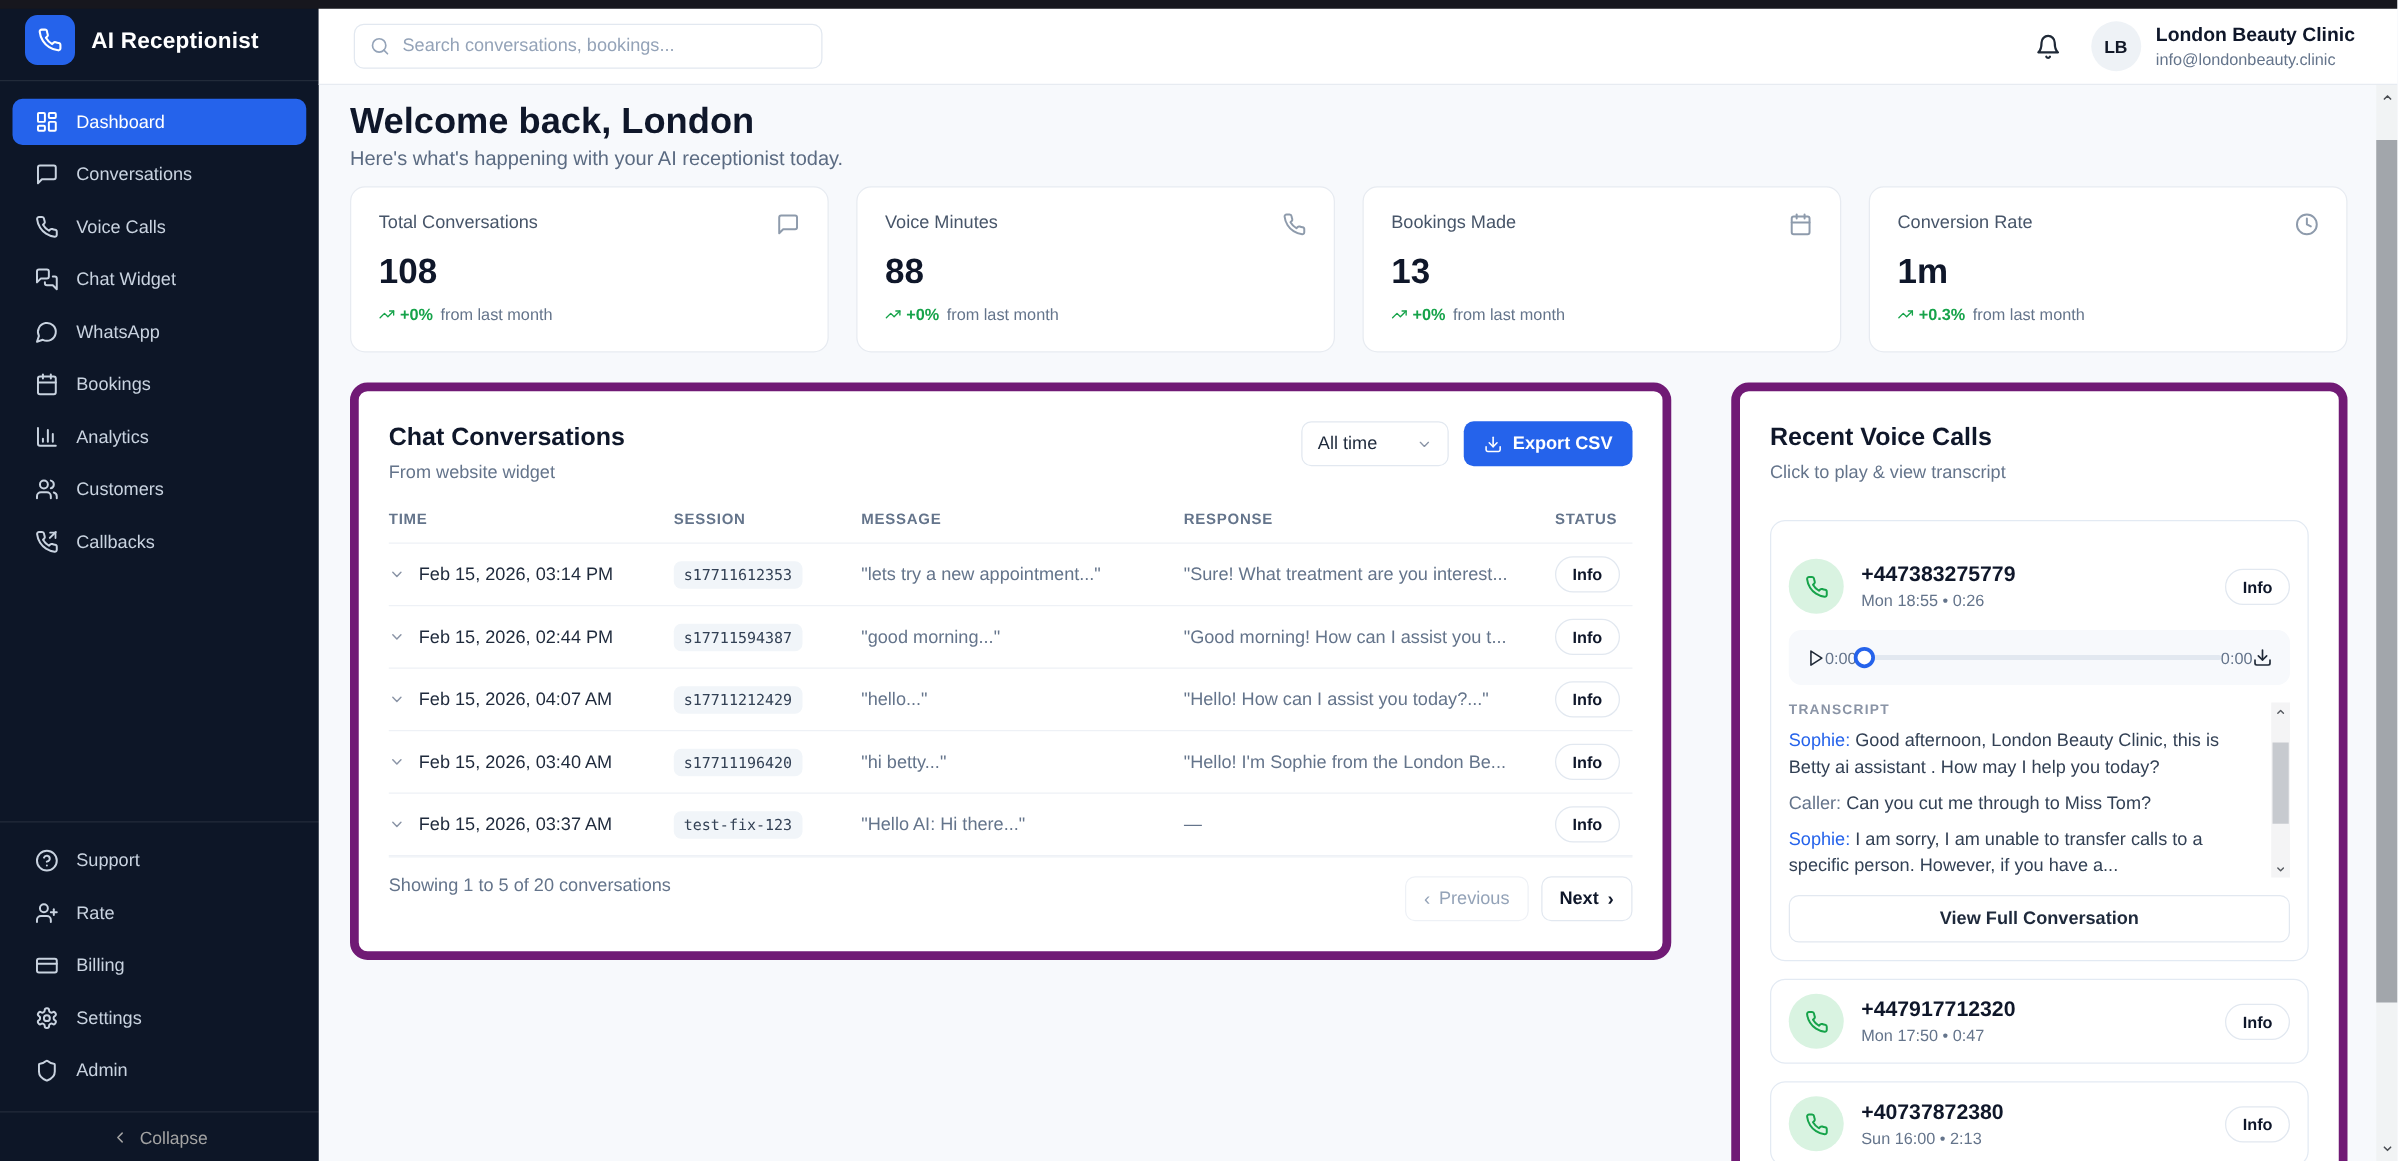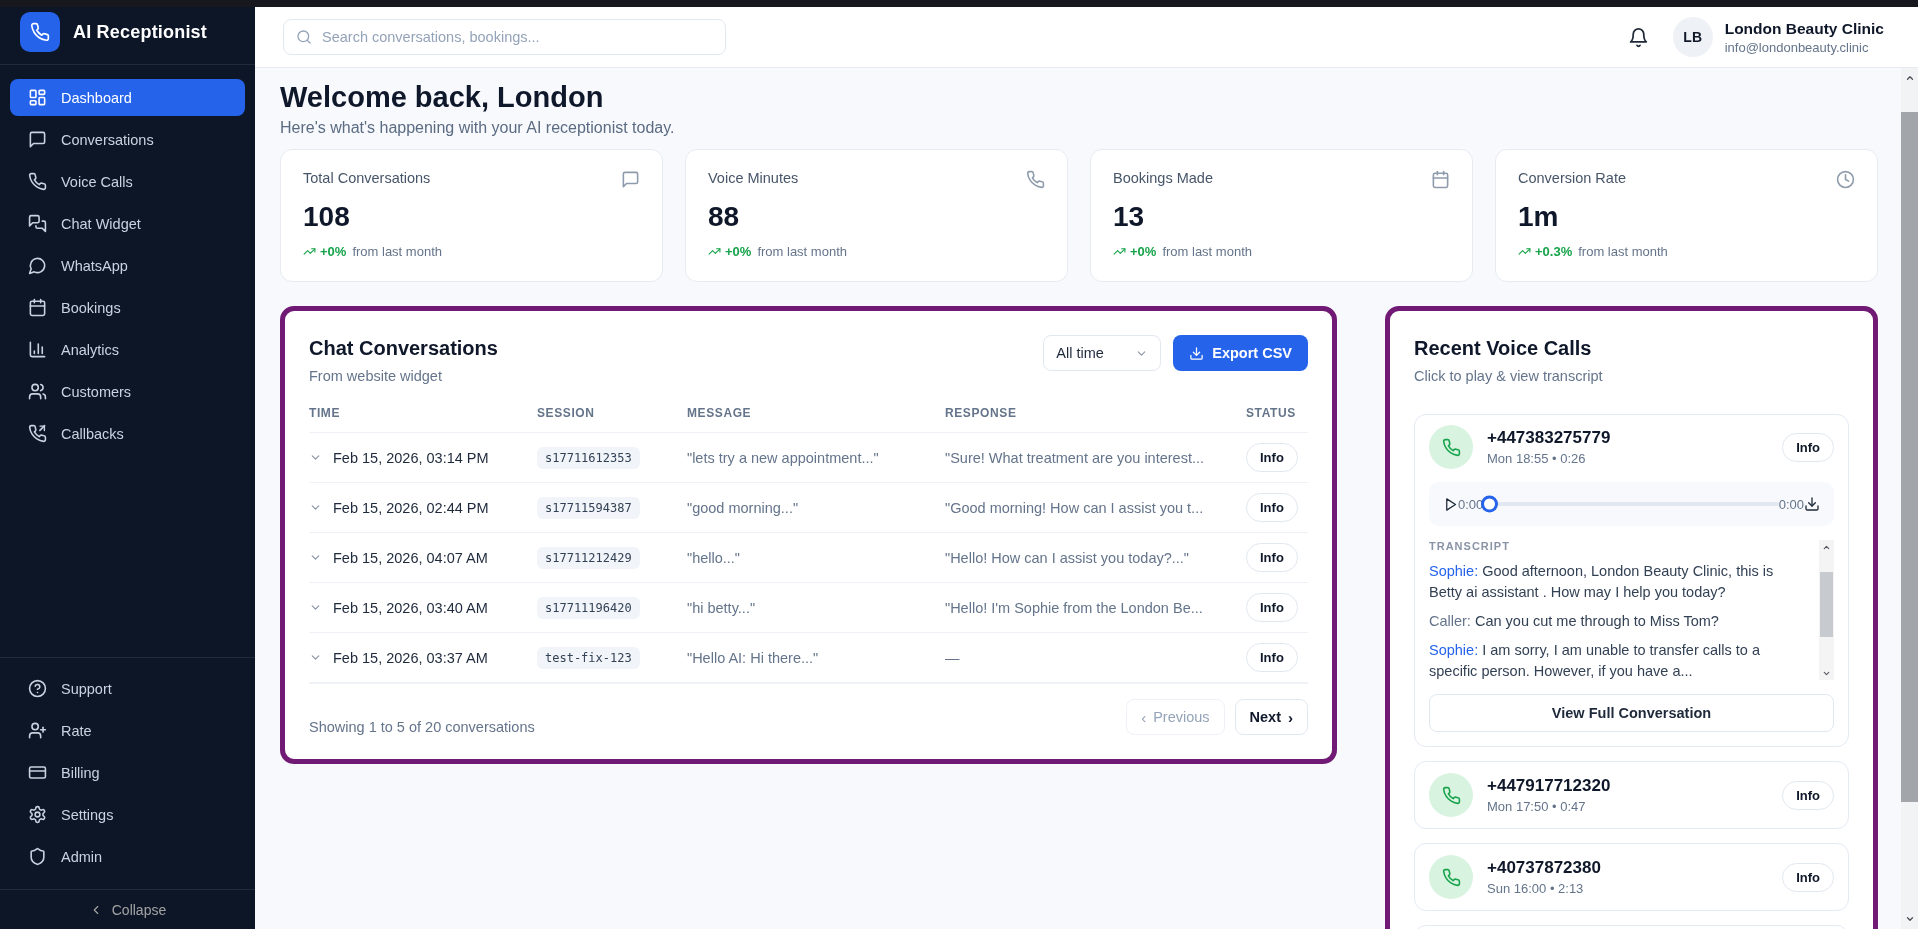--- a/index.html
+++ b/index.html
@@ -21,21 +21,21 @@
   .nav-item { display:flex; align-items:center; gap:14px; padding:9px 12px 9px 18px; border-radius:8px; font-size:14.5px; cursor:pointer; color:#c9d3e0; }
   .nav-item svg { width:19px; height:19px; flex-shrink:0; }
   .nav-item.active { background:#2563eb; color:#fff; }
   .bottom-nav { padding:12px 10px 4px; display:flex; flex-direction:column; gap:5px; border-top:1px solid rgba(255,255,255,.09); }
   .collapse-row { border-top:1px solid rgba(255,255,255,.09); margin-top:10px; height:40px; display:flex; align-items:center; justify-content:center; gap:9px; color:#a3a3a3; font-size:14px; cursor:pointer; }
   .collapse-row svg { width:14px; height:14px; }
 
   
   .main { flex:1; min-width:0; display:flex; flex-direction:column; }
   .topbar { height:68px; background:#fff; border-bottom:1px solid #e7ebf1; display:flex; align-items:center; justify-content:space-between; padding:7px 34px 0 28px; }
-  .search-box { display:flex; align-items:center; gap:10px; width:443px; height:36px; border:1px solid #e2e8f0; border-radius:8px; padding:0 12px; background:#fff; color:#94a3b8; }
+  .search-box { display:flex; align-items:center; gap:10px; width:375px; height:36px; border:1px solid #e2e8f0; border-radius:8px; padding:0 12px; background:#fff; color:#94a3b8; }
   .search-box svg { width:16px; height:16px; flex-shrink:0; }
   .search-box input { border:none; outline:none; flex:1; font-size:14.5px; color:#334155; background:transparent; font-family:inherit; }
   .search-box input::placeholder { color:#94a3b8; }
   .topbar-right { display:flex; align-items:center; gap:24px; }
   .bell-btn { color:#1f2937; cursor:pointer; }
   .bell-btn svg { width:21px; height:21px; }
   .user-chip { display:flex; align-items:center; gap:12px; cursor:pointer; }
   .avatar { width:40px; height:40px; border-radius:50%; background:#eef2f6; display:flex; align-items:center; justify-content:center; font-size:14px; font-weight:700; color:#111827; }
   .user-name { font-size:15.5px; font-weight:700; color:#0f172a; }
   .user-email { font-size:13px; color:#64748b; margin-top:2px; }
@@ -49,50 +49,50 @@
   .stat-card { background:#fff; border:1px solid #e7ebf1; border-radius:12px; padding:20px 22px; height:133px; }
   .stat-top { display:flex; justify-content:space-between; align-items:flex-start; font-size:14.5px; color:#475569; }
   .stat-top svg { width:19px; height:19px; color:#8e9bac; }
   .stat-value { font-size:28px; font-weight:800; color:#0f172a; margin-top:12px; }
   .stat-trend { display:flex; align-items:center; gap:6px; margin-top:11px; font-size:13px; color:#64748b; }
   .trend-green { display:flex; align-items:center; gap:4px; color:#16a34a; font-weight:700; }
   .trend-green svg { width:13px; height:13px; }
 
   
   .panels { display:grid; grid-template-columns:1fr 493px; gap:48px; margin-top:24px; align-items:start; }
-  .panel { background:#fff; border:5px solid #701a75; border-radius:14px; padding:24px; }
+  .panel { background:#fff; border:7px solid #701a75; border-radius:14px; padding:24px; }
   .panel-title { font-size:20px; font-weight:700; color:#0f172a; line-height:26px; }
   .panel-sub { font-size:14.5px; color:#64748b; margin-top:7px; }
 
   .chat-head { display:flex; justify-content:space-between; align-items:flex-start; }
   .chat-controls { display:flex; align-items:center; gap:12px; }
   .select { display:flex; align-items:center; justify-content:space-between; gap:28px; border:1px solid #e2e8f0; border-radius:8px; padding:9px 12px; font-size:14.5px; color:#1e293b; min-width:118px; cursor:pointer; background:#fff; }
   .select svg { width:13px; height:13px; color:#8a94a6; }
   .btn-primary { display:flex; align-items:center; gap:8px; background:#2563eb; color:#fff; border:none; border-radius:8px; padding:10px 16px; font-size:14.5px; font-weight:600; cursor:pointer; font-family:inherit; }
   .btn-primary svg { width:15px; height:15px; }
 
   .t-head { display:grid; grid-template-columns:228px 150px 258px 1fr 62px; margin-top:22px; padding-bottom:12px; border-bottom:1px solid #eef1f6; font-size:12px; font-weight:700; letter-spacing:.6px; color:#64748b; }
   .t-row { display:grid; grid-template-columns:228px 150px 258px 1fr 62px; align-items:center; height:50px; border-bottom:1px solid #eef1f6; font-size:14.5px; cursor:pointer; }
   .t-row:last-of-type { border-bottom:none; }
   .cell-time { display:flex; align-items:center; gap:11px; color:#1e293b; }
   .cell-time svg { width:13px; height:13px; color:#8a94a6; flex-shrink:0; }
   .session-pill { display:inline-block; font-family:"DejaVu Sans Mono", monospace; font-size:12px; background:#f1f5f9; color:#334155; padding:4px 8px; border-radius:6px; }
   .cell-msg, .cell-resp { color:#64748b; white-space:nowrap; overflow:hidden; padding-right:14px; }
   .info-pill { display:inline-block; border:1px solid #e2e8f0; border-radius:999px; padding:6px 13px; font-size:13px; font-weight:700; color:#0f172a; background:#fff; cursor:pointer; }
-  .t-foot { display:flex; justify-content:space-between; align-items:flex-end; border-top:1px solid #eef1f6; padding-top:15px; margin-top:0; }
+  .t-foot { display:flex; justify-content:space-between; align-items:flex-start; border-top:1px solid #eef1f6; padding-top:15px; margin-top:0; }
   .foot-summary { font-size:14.5px; color:#64748b; }
   .foot-btns { display:flex; gap:10px; }
   .pg-btn { display:flex; align-items:center; gap:7px; border-radius:8px; padding:9px 14px; font-size:14.5px; background:#fff; cursor:pointer; }
   .pg-prev { color:#94a3b8; border:1px solid #eef1f6; }
   .pg-next { color:#0f172a; font-weight:600; border:1px solid #e2e8f0; }
   .pg-arrow { font-size:15px; line-height:1; }
 
   
   .call-card { border:1px solid #e3eaf3; border-radius:12px; margin-top:14px; padding:11px 14px; background:#fff; }
-  .call-card.expanded { margin-top:30px; padding:10px 14px 14px; }
+  .call-card.expanded { margin-top:30px; padding:30px 14px 14px; }
   .call-head { display:flex; align-items:center; gap:14px; cursor:pointer; }
   .call-circle { width:44px; height:44px; border-radius:50%; background:#d9f3e1; color:#16a34a; display:flex; align-items:center; justify-content:center; flex-shrink:0; }
   .call-circle svg { width:19px; height:19px; }
   .call-number { font-size:17px; font-weight:700; color:#0f172a; }
   .call-meta { font-size:13px; color:#64748b; margin-top:3px; }
   .call-head .info-pill { margin-left:auto; }
 
   .player { margin-top:13px; background:#f7f9fc; border-radius:10px; height:44px; display:flex; align-items:center; gap:0; padding:0 14px; }
   .player .time { font-size:13px; color:#64748b; }
   .play-btn { color:#1f2937; cursor:pointer; }

